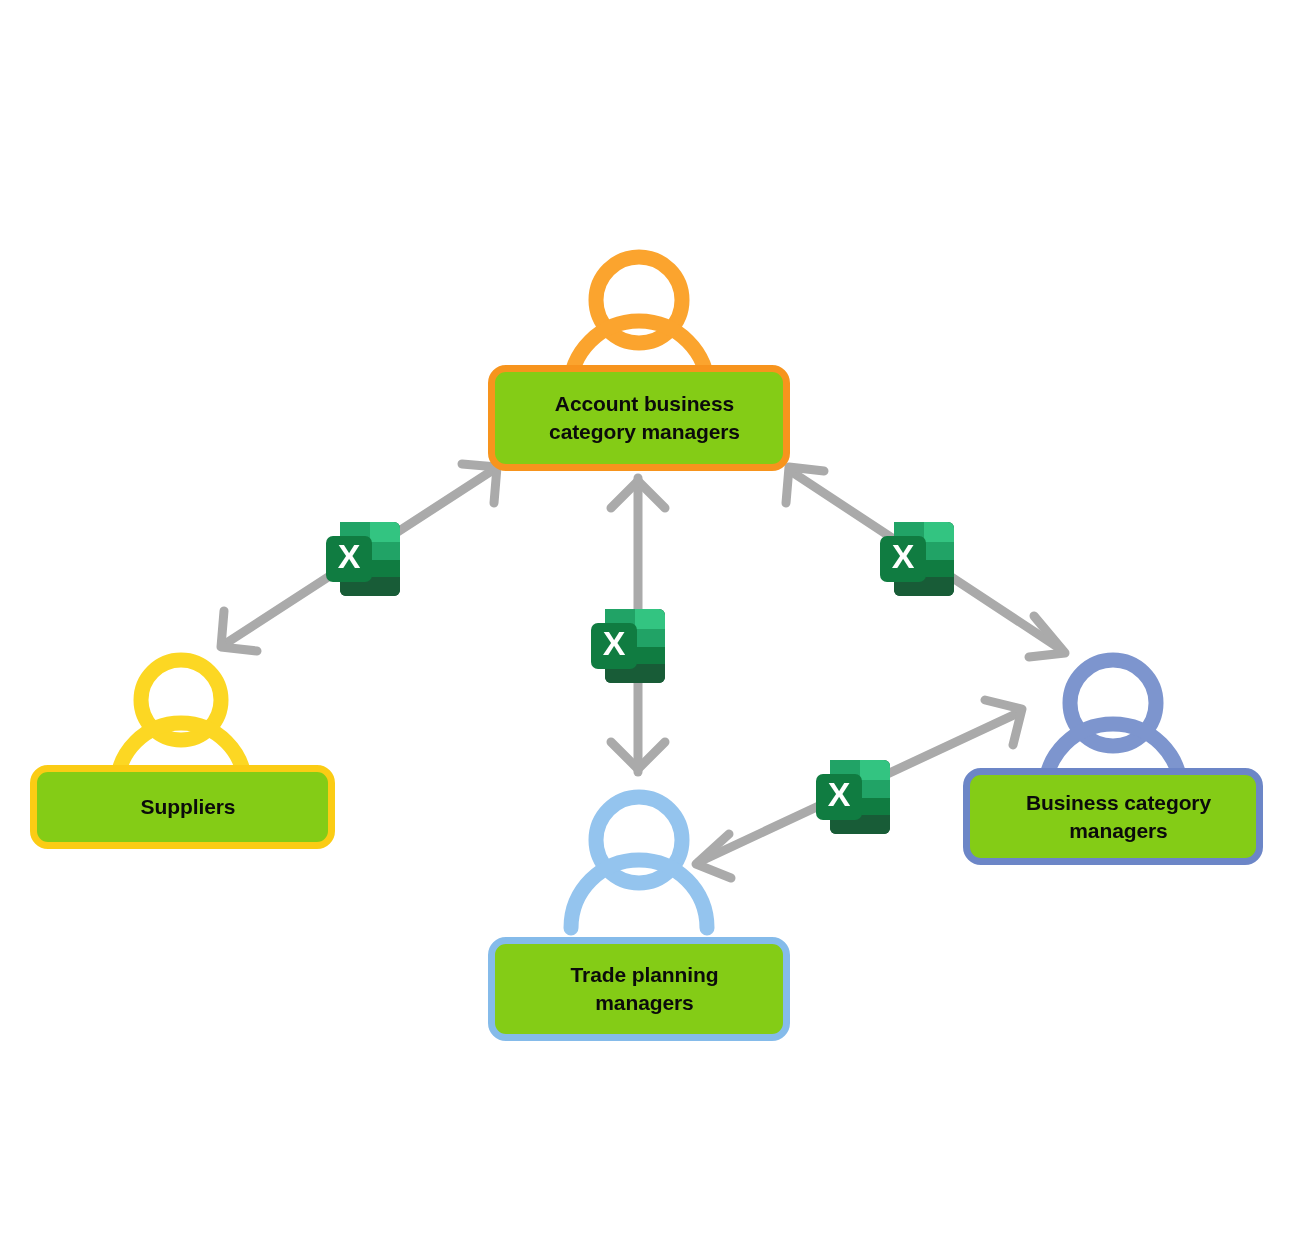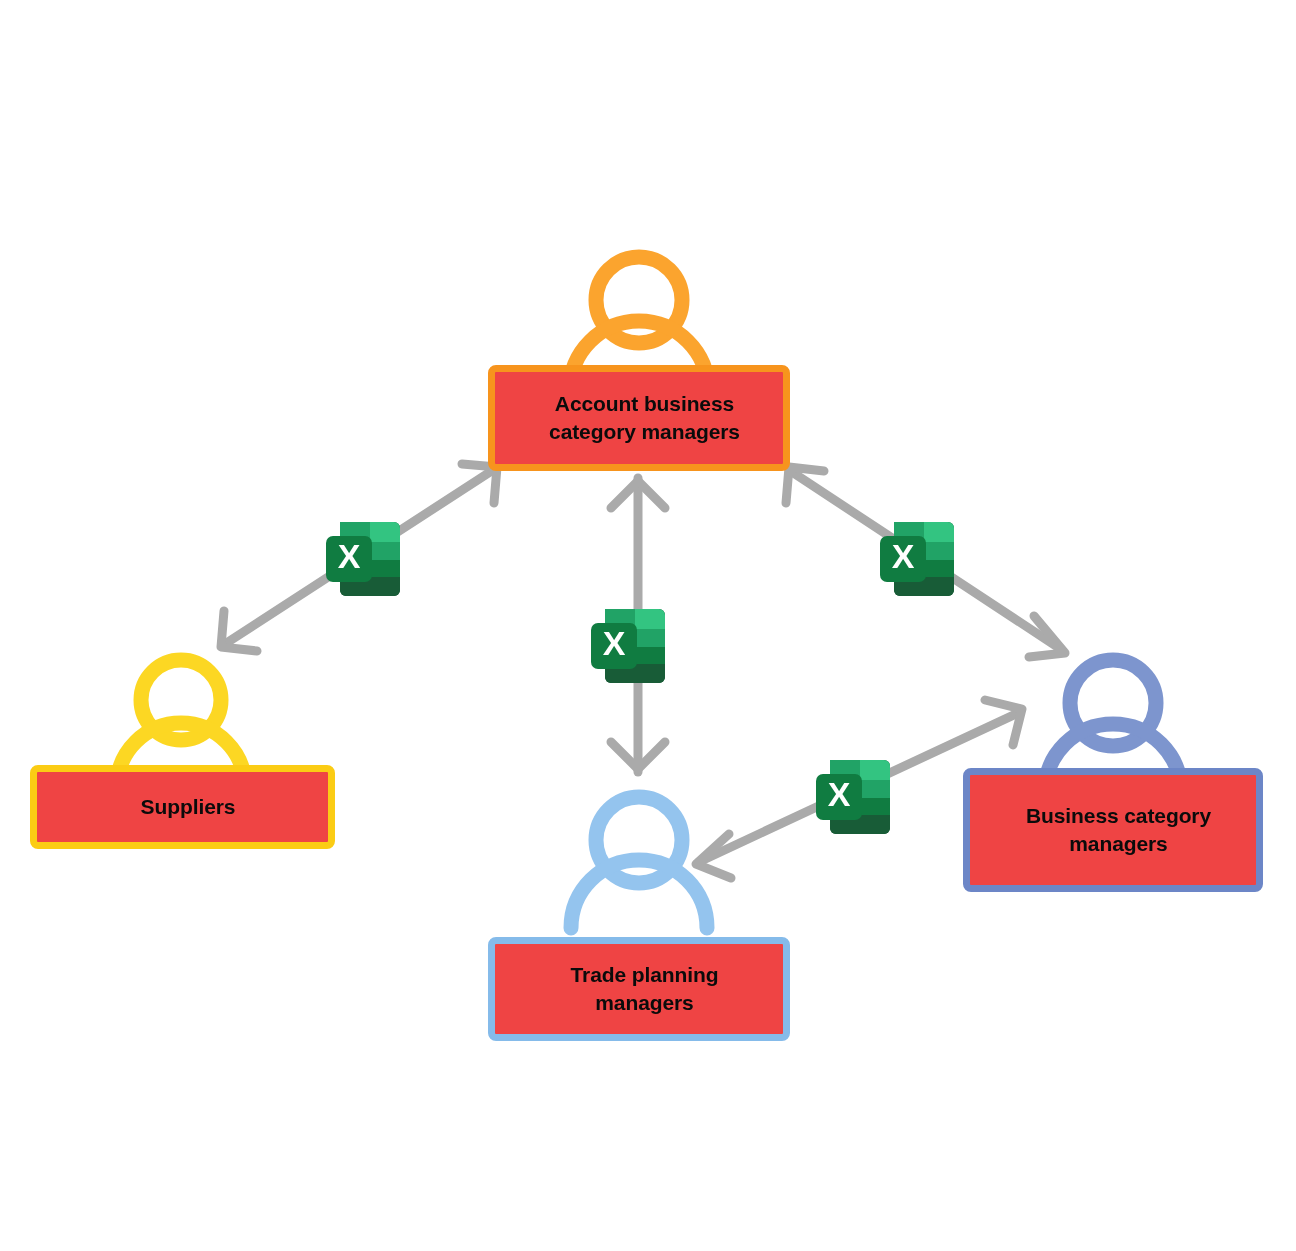--- a/index.html
+++ b/index.html
@@ -20,23 +20,23 @@
     background: #ffffff;
   }
   .layer {
     position: absolute;
     top: 0; left: 0;
     width: 1296px;
     height: 1251px;
   }
   .node-box {
     position: absolute;
-    background: #ef4444;
+    background: #84cc16;
     border-style: solid;
-    border-radius: 8px;
+    border-radius: 18px;
     box-sizing: border-box;
     display: flex;
     align-items: center;
     justify-content: center;
     text-align: center;
     padding-left: 11px;
   }
   .node-label {
     font-weight: bold;
     font-size: 21px;
@@ -111,21 +111,21 @@
 
   <div class="node-box" style="left:488px; top:365px; width:302px; height:106px; border-width:7px; border-color:#F7941D;">
     <span class="node-label">Account business
 category managers</span>
   </div>
 
   <div class="node-box" style="left:30px; top:765px; width:305px; height:84px; border-width:7px; border-color:#FBCC14;">
     <span class="node-label">Suppliers</span>
   </div>
 
-  <div class="node-box" style="left:963px; top:768px; width:300px; height:124px; border-width:7px; border-color:#6C86C7;">
+  <div class="node-box" style="left:963px; top:768px; width:300px; height:97px; border-width:7px; border-color:#6C86C7;">
     <span class="node-label">Business category
 managers</span>
   </div>
 
   <div class="node-box" style="left:488px; top:903px; width:302px; height:104px; border-width:7px; border-color:#85BBEA;margin-top:34px;">
     <span class="node-label">Trade planning
 managers</span>
   </div>
 
   <svg class="excel-icon" style="left:318px; top:512px;" width="94" height="94" viewBox="0 0 94 94" xmlns="http://www.w3.org/2000/svg">

